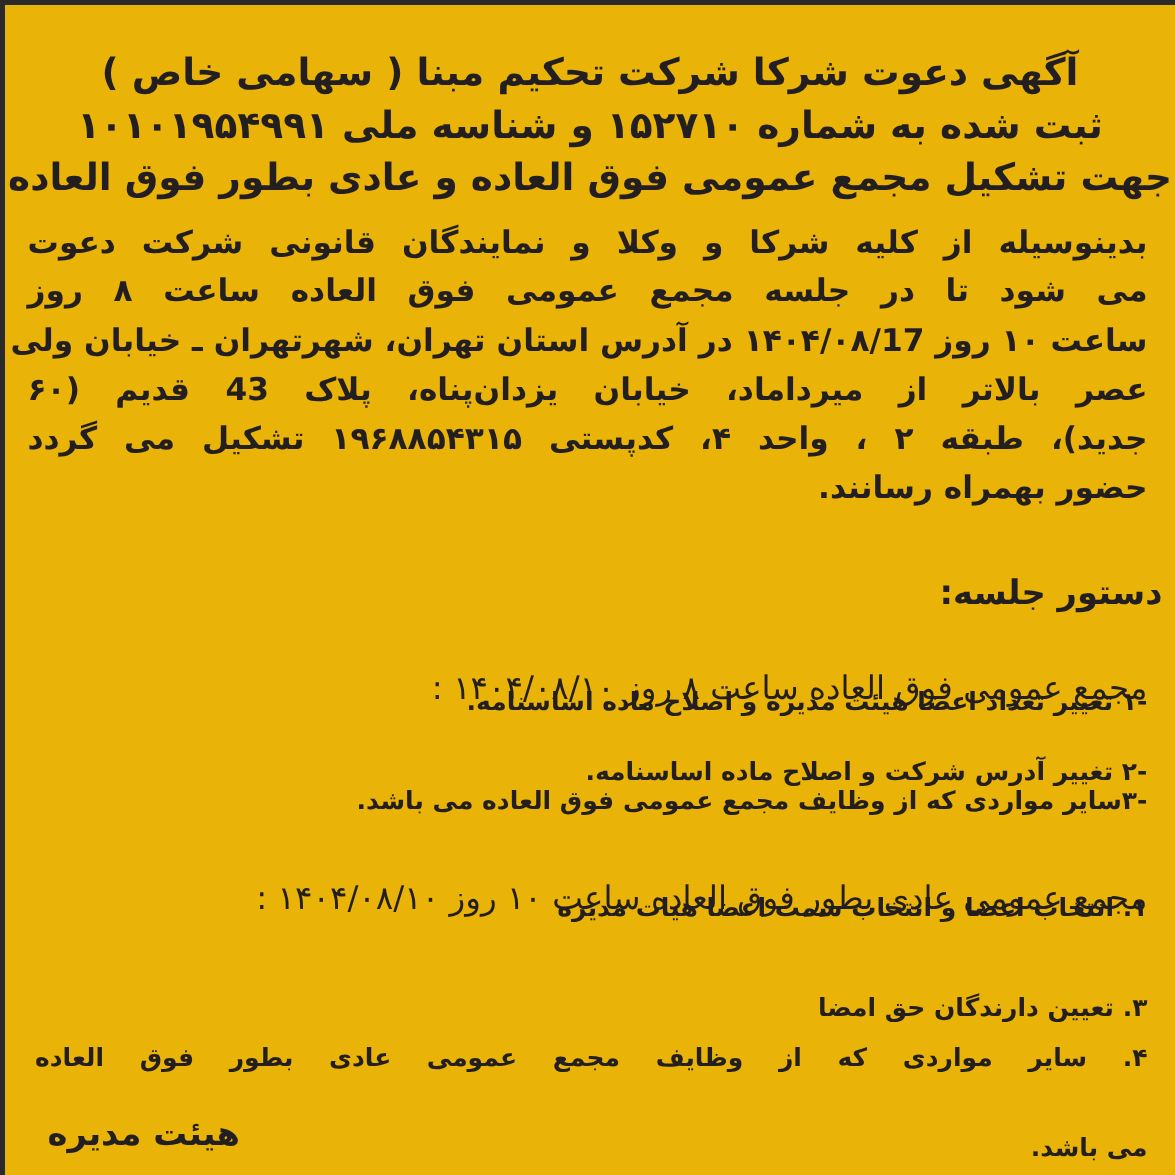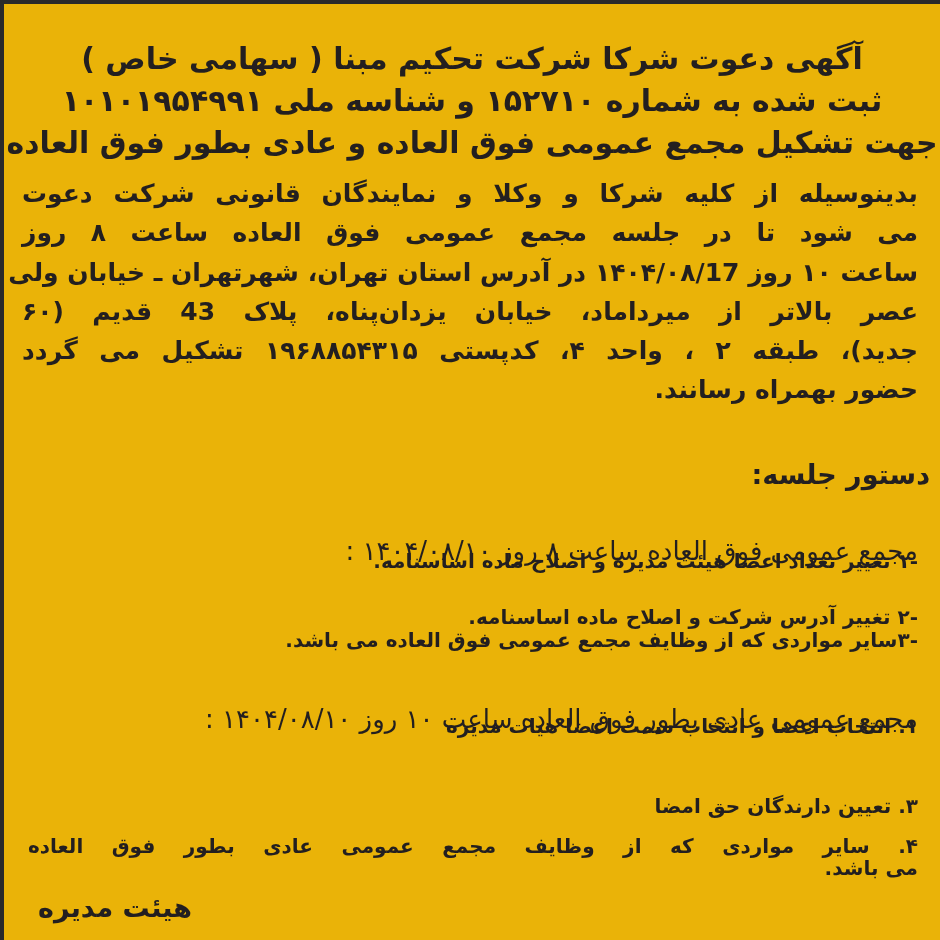--- a/index.html
+++ b/index.html
@@ -47,16 +47,16 @@
 
   <div class="sec" style="top:500px;">مجمع عمومی فوق العاده ساعت ۸ روز ۱۴۰۴/۰۸/۱۰ :</div>
   <div class="item bold" style="top:545px;">-۱ تغییر تعداد اعضا هیئت مدیره  و اصلاح ماده اساسنامه.</div>
   <div class="item bold" style="top:585px;margin-top:16px;">-۲ تغییر آدرس شرکت و اصلاح ماده اساسنامه.</div>
   <div class="item bold" style="top:624px;">-۳سایر مواردی که از وظایف مجمع عمومی فوق العاده می باشد.</div>
 
   <div class="sec" style="top:668px;">مجمع عمومی عادی بطور فوق العاده ساعت ۱۰ روز ۱۴۰۴/۰۸/۱۰ :</div>
   <div class="item bold" style="top:710px;">۱.  انتخاب اعضا و انتخاب  سمت  اعضا هیات مدیره</div>
   <div class="item bold" style="top:790px;">۳.  تعیین دارندگان حق امضا</div>
   <div class="item bold justified" style="top:830px;">۴.  سایر مواردی که از وظایف مجمع عمومی عادی بطور فوق العاده</div>
-  <div class="item bold" style="top:852px;">می باشد.</div>
+  <div class="item bold" style="top:902px;">می باشد.</div>
 
   <div class="signature">هیئت مدیره</div>
 </div>
 
 </body></html>

